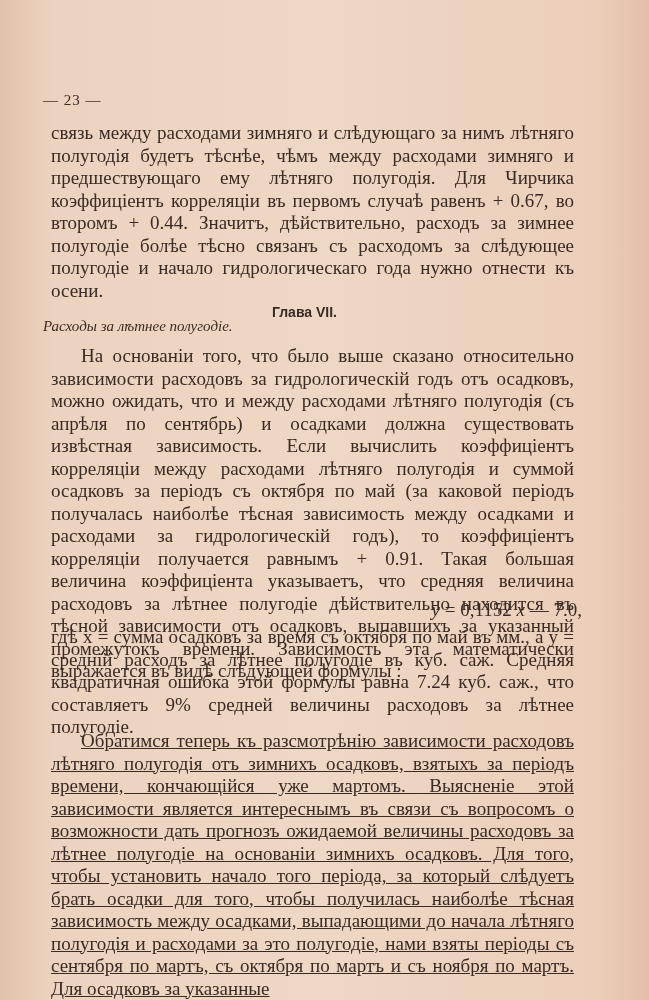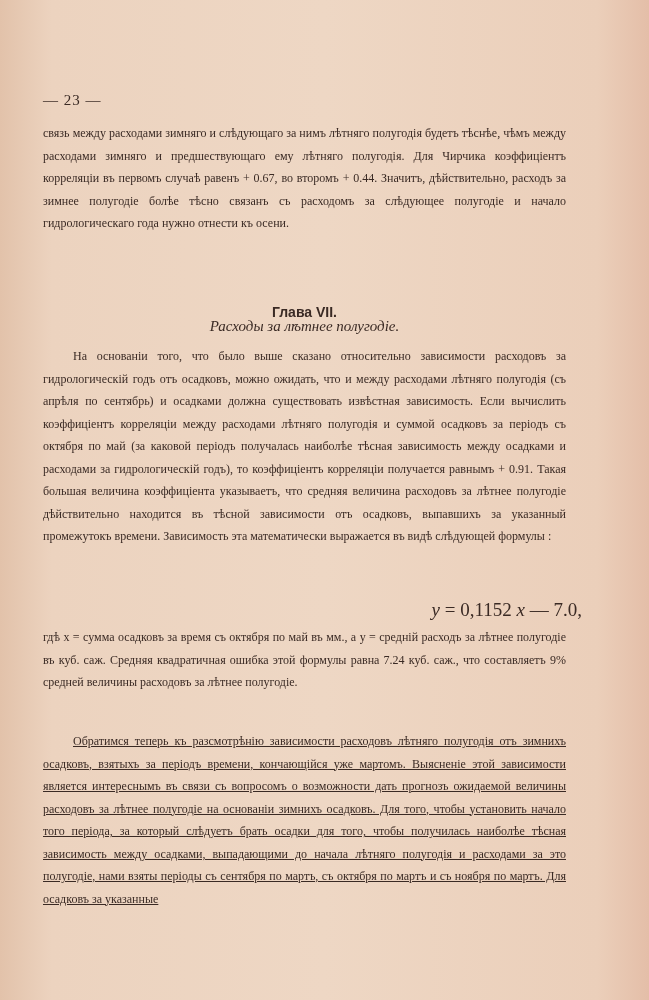--- a/index.html
+++ b/index.html
@@ -5,25 +5,25 @@
   html, body { margin:0; padding:0; }
   body {
     width:649px; height:1000px; overflow:hidden;
     background: linear-gradient(90deg, #e2c2aa 0%, #ecd3bf 8%, #eed7c4 50%, #ebcfba 92%, #e4bea8 100%);
     font-family: "Liberation Serif", serif;
     color:#3a2a24;
     position:relative;
   }
   .page { position:absolute; left:43px; top:0; width:523px; }
   .pagenum { position:absolute; top:92px; left:0; width:523px; text-align:left; font-size:15px; letter-spacing:1px; }
-  .block { position:absolute; left:0; width:523px; font-size:12px; line-height:22.5px; text-align:justify; }
+  .block { position:absolute; left:8px; width:523px; font-size:19px; line-height:22.5px; text-align:justify; }
   .block p { margin:0; }
   .indent { text-indent:30px; }
   .chapter { position:absolute; top:304px; left:0; width:523px; text-align:center; font-family:"Liberation Sans", sans-serif; font-weight:bold; font-size:14px; }
-  .subtitle { position:absolute; top:318px; left:0; width:523px; text-align:center; font-style:italic; font-size:15px; }
+  .subtitle { position:absolute; top:318px; left:0; width:523px; font-style:italic; font-size:15px; }
   .formula { position:absolute; top:599px; left:16px; width:523px; text-align:right; font-size:19px; }
   .formula i { font-style:italic; }
 </style>
 </head>
 <body>
 
 <div class="page">
   <div class="pagenum">— 23 —</div>
 
   <div class="block" style="top:122px;">

